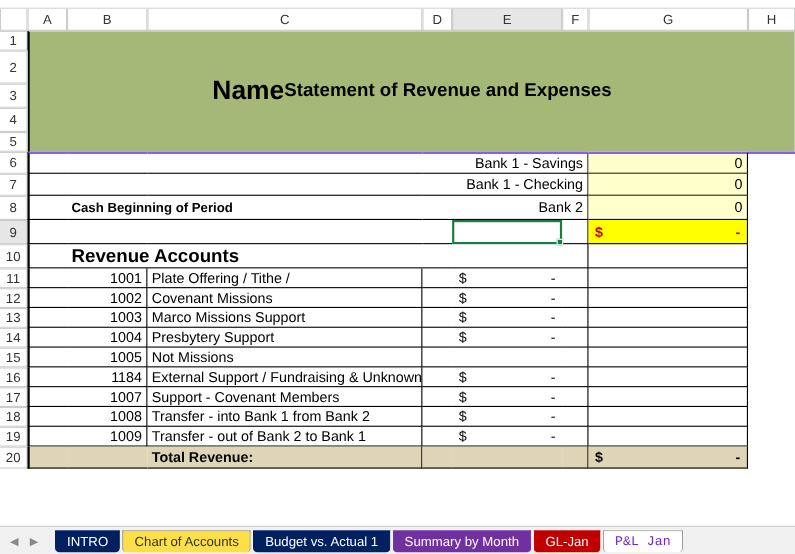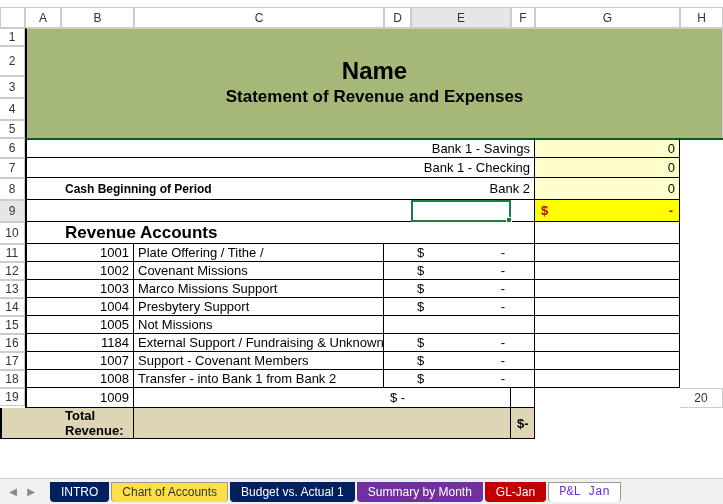--- a/index.html
+++ b/index.html
@@ -53,38 +53,38 @@
     font-size: 13px;
     color: #000;
   }
   .header-block {
     grid-column: 2 / 10;
     background: #a5b878;
     border-left: 2px solid #000;
     border-right: 1px solid #ccc;
     border-top: 1px solid #ccc;
     display: flex;
-    flex-direction: column;
+    flex-direction: row;
     align-items: center;
     justify-content: center;
     color: #000;
     padding: 8px 0;
   }
   .header-block .h1 { font-size: 24px; font-weight: bold; margin-bottom: 2px; }
   .header-block .h2 { font-size: 17px; font-weight: bold; margin-bottom: 4px; }
   .header-block .h3 { font-size: 16px; font-weight: bold; }
   .right { justify-content: flex-end; text-align: right; }
   .bold { font-weight: bold; }
   .yellow-light { background: #ffffcc; }
   .yellow-bright { background: #ffff00; }
   .tan { background: #ddd5b5; }
   .border-b { border-bottom: 1px solid #000; }
   .border-r { border-right: 1px solid #000; }
   .border-l2 { border-left: 2px solid #000; }
-  .border-t2 { border-top: 2px solid #14532d; }
+  .border-t2 { border-top: 2px solid #8b5cf6; }
   .red { color: #c00000; }
   .currency-cell {
     display: flex;
     justify-content: space-between;
     align-items: center;
     padding: 0 6px;
   }
   .sel-cell {
     border: 2px solid #1a7e42 !important;
     position: relative;
@@ -322,20 +322,21 @@
       <span>$</span>
       <span>-</span>
     </div>
   <div class="cell border-b border-r"></div>
   <div class="cell border-b border-r"></div>
   <div class="cell"></div>
 
   <div class="rowhead h18">19</div>
   <div class="cell border-l2 border-b"></div>
   <div class="cell right border-b border-r">1009</div>
+  <div class="cell border-b border-r">Transfer - out of Bank 2 to Bank 1</div>
   <div class="cell border-b"></div>
   <div class="currency-cell border-b">
       <span>$</span>
       <span>-</span>
     </div>
   <div class="cell border-b border-r"></div>
   <div class="cell border-b border-r"></div>
   <div class="cell"></div>
 
   <div class="rowhead h20">20</div>

